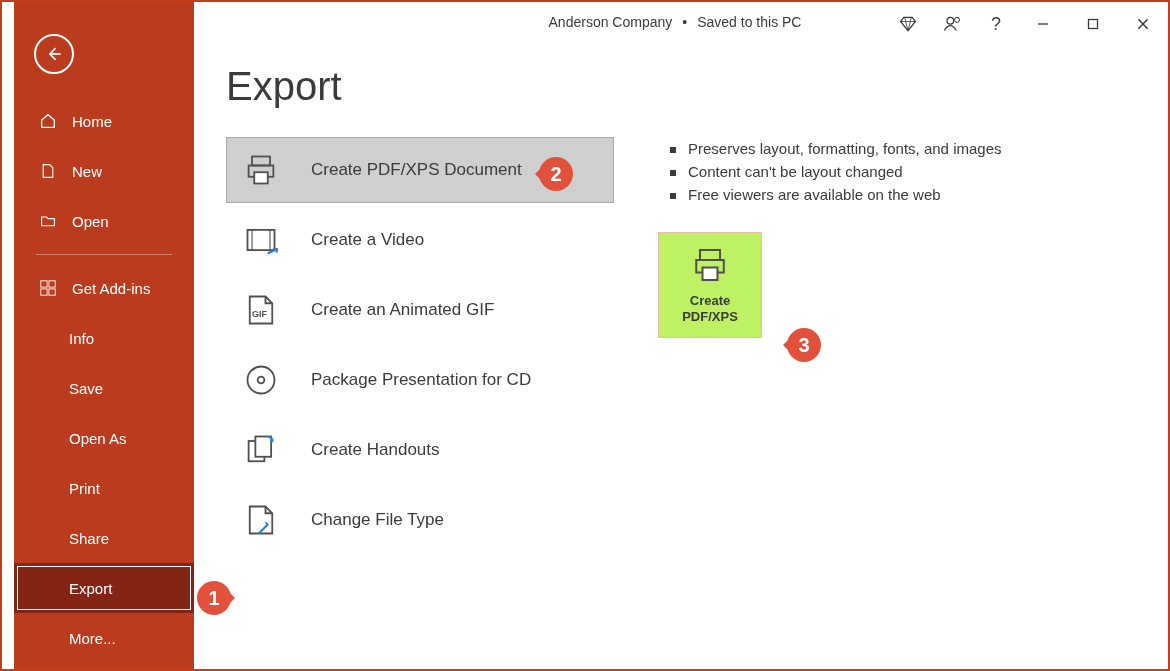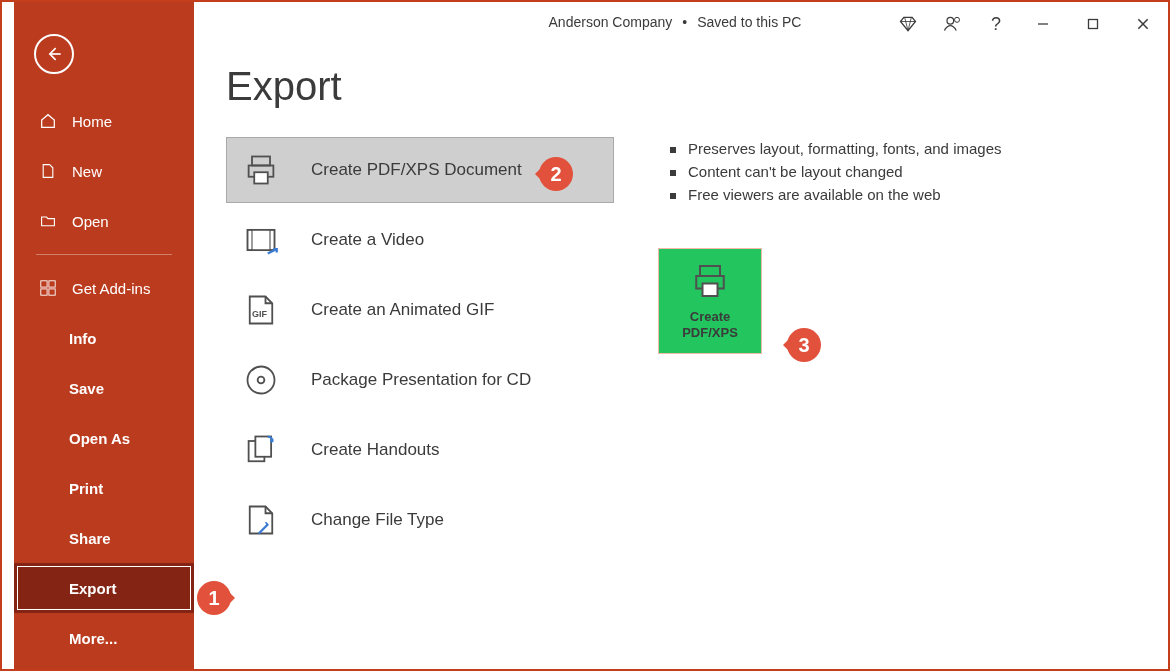--- a/index.html
+++ b/index.html
@@ -18,21 +18,21 @@
     display: flex; align-items: center; justify-content: center;
     cursor: pointer;
   }
   .back-btn svg { width: 20px; height: 20px; }
   .nav-list { list-style: none; }
   .nav-item {
     height: 50px; display: flex; align-items: center;
     padding-left: 24px; font-size: 15px; cursor: pointer;
     position: relative;
   }
-  .nav-item.indent { padding-left: 55px; font-weight: bold; }
+  .nav-item.indent { padding-left: 55px; }
   .nav-item .nav-icon { width: 20px; height: 20px; margin-right: 14px; display: inline-flex; align-items: center; justify-content: center; }
   .nav-sep { border-top: 1px solid rgba(255,255,255,0.35); margin: 8px 22px 8px 22px; }
   .nav-item.active {
     background: #832414;
     outline: 1px solid #fff; outline-offset: -4px;
   }
   .titlebar {
     position: absolute; left: 180px; right: 0; top: 0; height: 44px;
     display: flex; align-items: center;
   }
@@ -70,22 +70,22 @@
   .detail-list { list-style: none; }
   .detail-list li {
     font-size: 15px; color: #3b3b3b; padding: 3px 0 3px 30px;
     position: relative;
   }
   .detail-list li::before {
     content: ""; position: absolute; left: 12px; top: 10px;
     width: 6px; height: 6px; background: #3b3b3b;
   }
   .action-btn {
-    margin-top: 42px; width: 104px; height: 106px;
-    border: 1px solid #f1b9a8; background: #22c55e;
+    margin-top: 26px; width: 104px; height: 106px;
+    border: 1px solid #f1b9a8; background: #bef264;
     display: flex; flex-direction: column; align-items: center; justify-content: center;
     cursor: pointer;
   }
   .action-btn .ico { width: 40px; height: 40px; margin-bottom: 8px; }
   .action-btn .lbl { font-size: 13px; font-weight: 600; color: #3b3b3b; text-align: center; line-height: 1.25; white-space: pre-line; }
   .callout {
     position: absolute; display: flex; align-items: center; justify-content: center;
     color: #fff; font-size: 20px; font-weight: 600;
     z-index: 50;
   }

